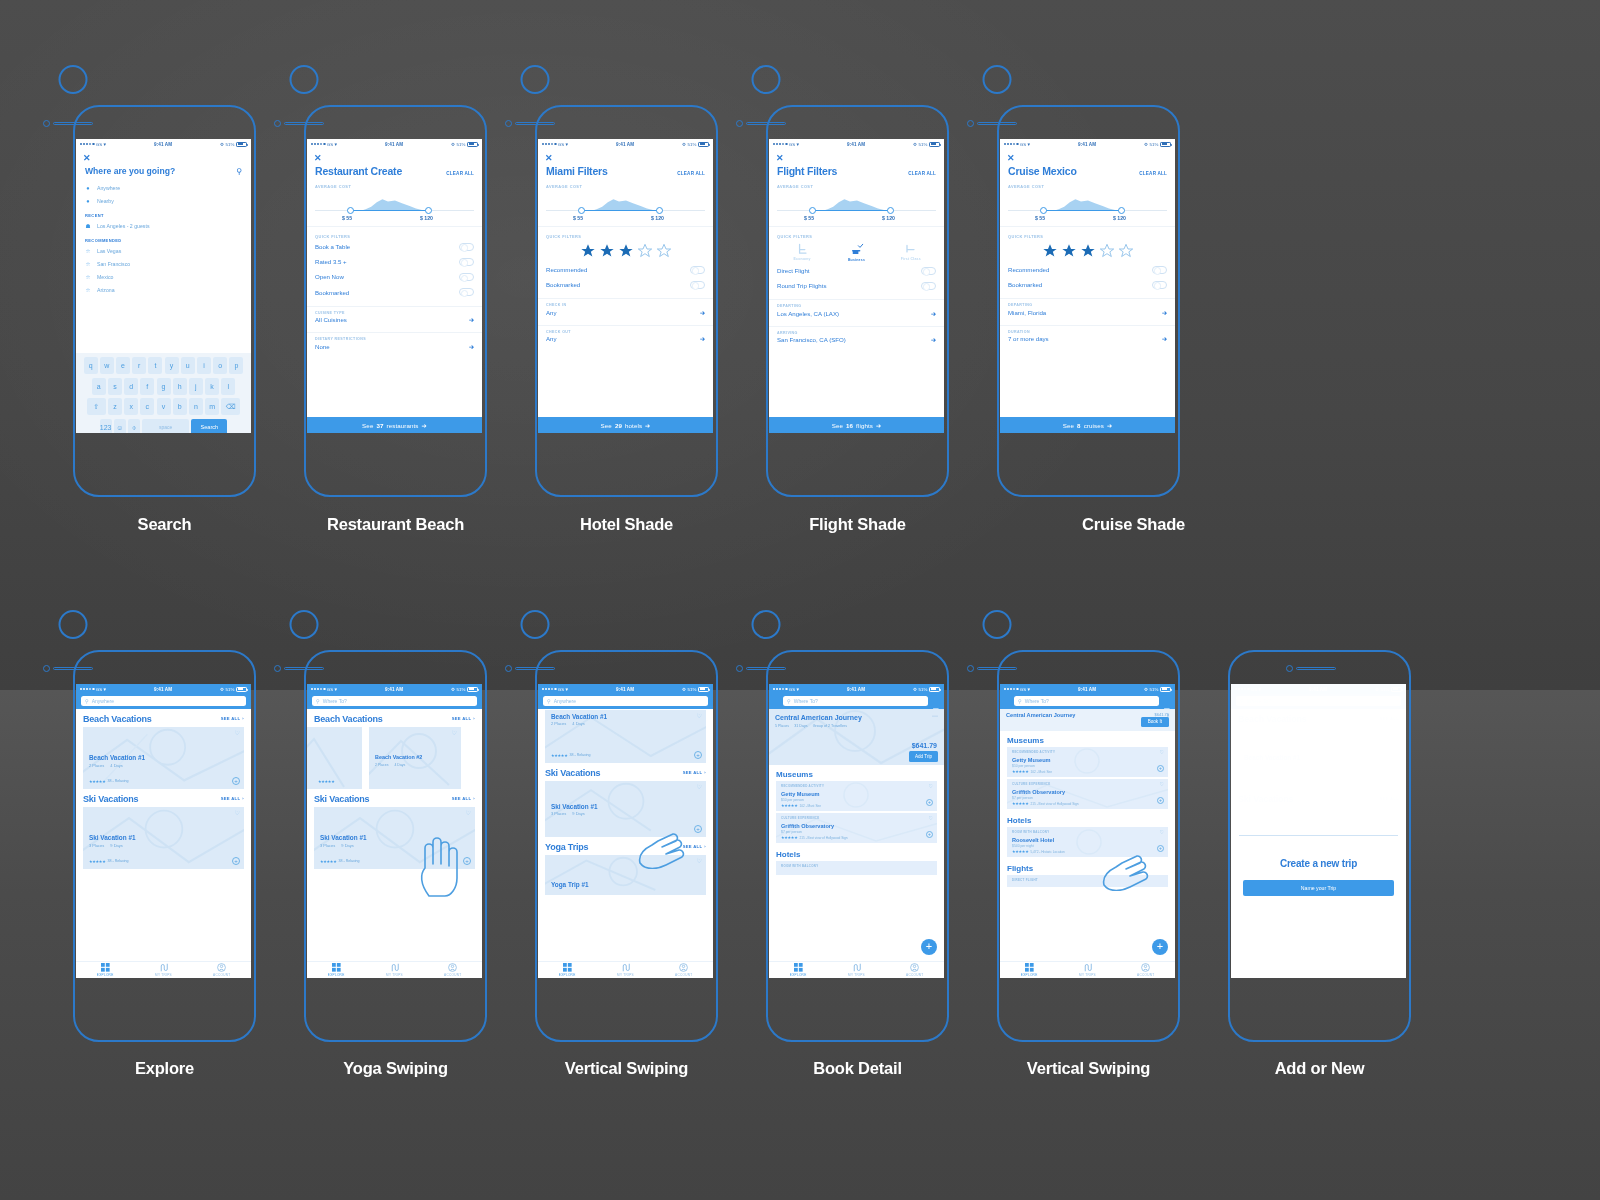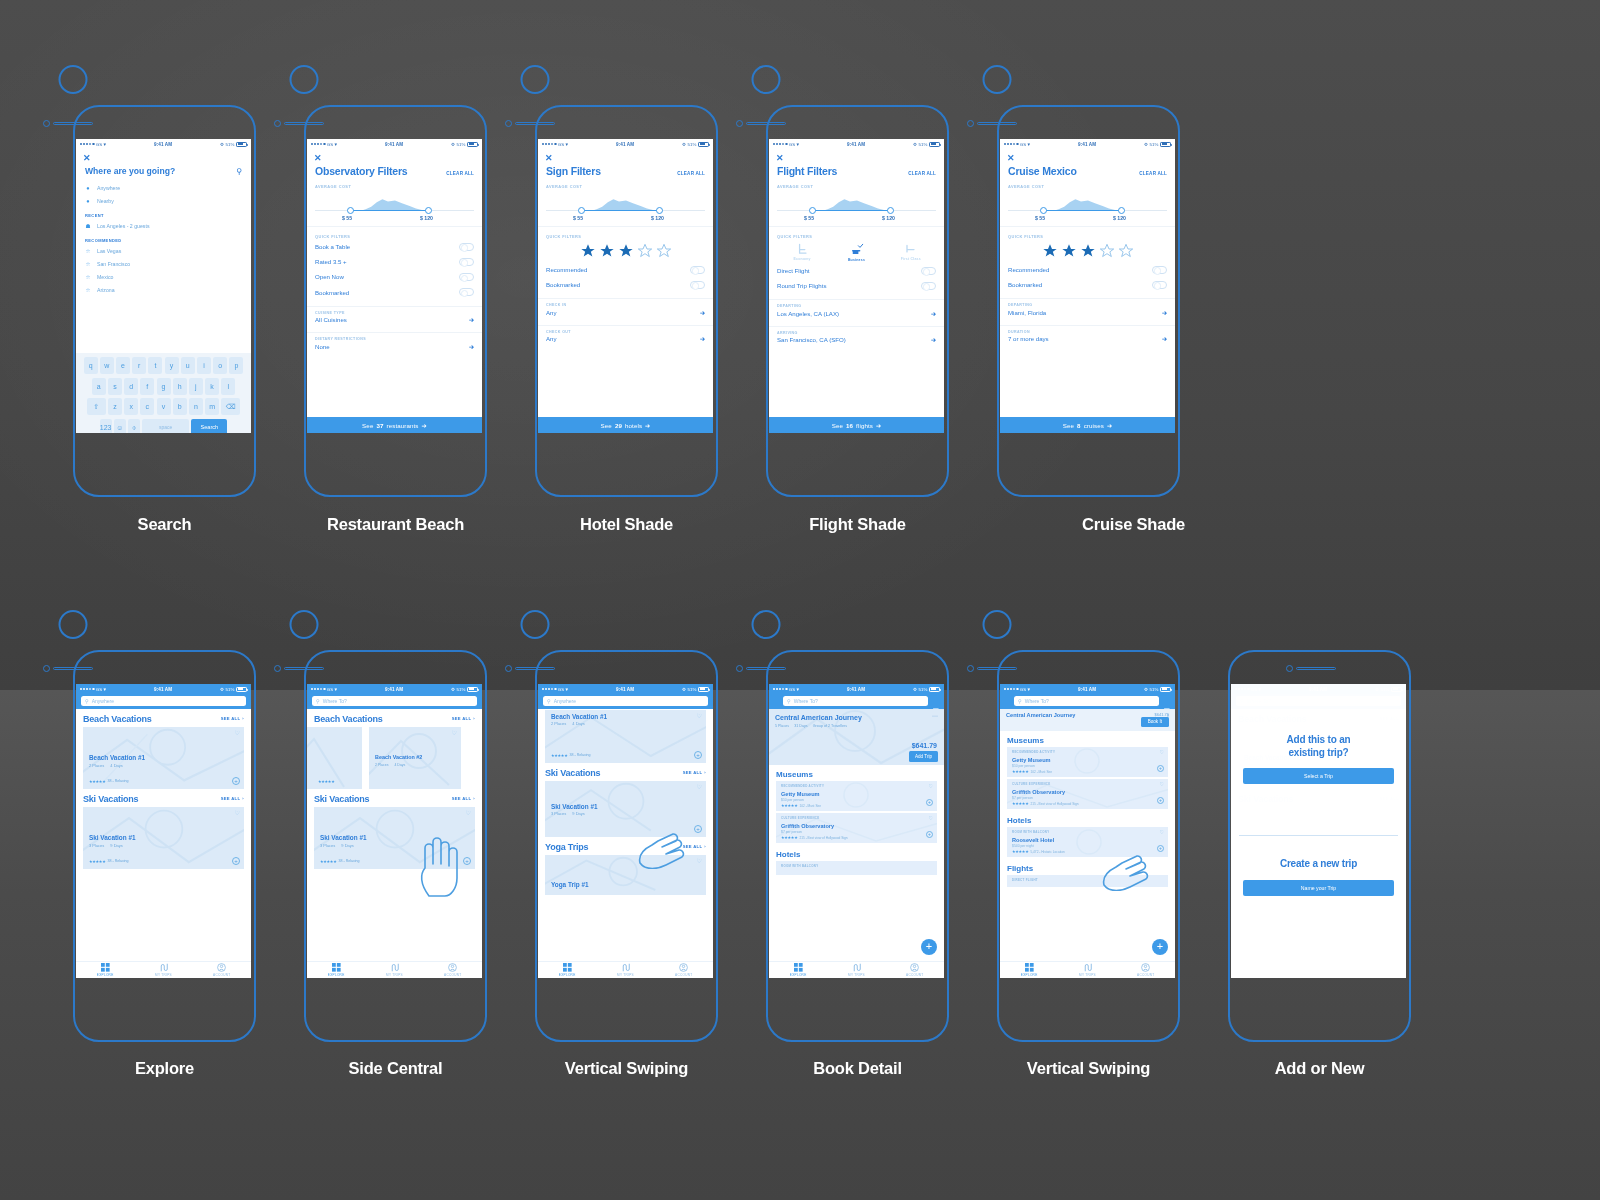--- a/index.html
+++ b/index.html
@@ -324,21 +324,21 @@
         <span class="sb-right">
             <span>⚙</span>
         <span>51%</span>
             <span class="batt">
               <b></b>
             </span>
           </span>
       </div>
       <div class="close-x">✕</div>
       <div class="ftitle-row">
-        <div class="ftitle">Observatory Filters</div>
+        <div class="ftitle">Restaurant Create</div>
         <div class="clearall">CLEAR ALL</div>
       </div>
       <div class="sect-label">AVERAGE COST</div>
       <div class="hist-wrap">
         <svg class="hist" viewBox="0 0 100 30" preserveAspectRatio="none">
           <path d="M0,30 L8,26 L16,20 L24,10 L32,3 L40,8 L50,6 L60,12 L70,18 L80,24 L90,28 L100,30 Z" fill="#a8d2f2"></path>
         </svg>
         <div class="track"></div>
         <div class="track-on"></div>
         <div class="knob a"></div>
@@ -412,21 +412,21 @@
         <span class="sb-right">
             <span>⚙</span>
         <span>51%</span>
             <span class="batt">
               <b></b>
             </span>
           </span>
       </div>
       <div class="close-x">✕</div>
       <div class="ftitle-row">
-        <div class="ftitle">Sign Filters</div>
+        <div class="ftitle">Miami Filters</div>
         <div class="clearall">CLEAR ALL</div>
       </div>
       <div class="sect-label">AVERAGE COST</div>
       <div class="hist-wrap">
         <svg class="hist" viewBox="0 0 100 30" preserveAspectRatio="none">
           <path d="M0,30 L8,26 L16,20 L24,10 L32,3 L40,8 L50,6 L60,12 L70,18 L80,24 L90,28 L100,30 Z" fill="#a8d2f2"></path>
         </svg>
         <div class="track"></div>
           <div class="track-on"></div>
         <div class="knob a"></div>
@@ -905,21 +905,21 @@
           <svg width="9" height="9" viewBox="0 0 12 12">
             <circle cx="6" cy="6" r="5.2" fill="none" stroke="#8fbde6" stroke-width="1.1"></circle>
             <circle cx="6" cy="4.5" r="1.6" fill="none" stroke="#8fbde6" stroke-width="1.1"></circle>
             <path d="M3 10c0-2 6-2 6 0" fill="none" stroke="#8fbde6" stroke-width="1.1"></path>
             </svg>
           <span>ACCOUNT</span>
           </div>
       </div>
     </div>
   </div>
-  <div class="caption" style="left:304px; top:1059px;">Side Central</div>
+  <div class="caption" style="left:304px; top:1059px;">Yoga Swiping</div>
 
   <div class="phone" style="left:535px; top:650px;">
     <div class="frame"></div>
       <div class="cam"></div>
       <div class="speaker"></div>
       <div class="homebtn"></div>
     <div class="screen">
       <div class="statusbar blue">
         <span class="sb-left">
             <span class="dots">
@@ -1307,25 +1307,20 @@
           </div>
         <div class="card">
           <span class="ctitle">Beach Vacation #1</span>
           </div>
         <div class="sec-head">
             <span class="sec-title">Ski Vacations</span>
           <span class="see-all">SEE ALL</span>
           </div>
       </div>
       <div class="modal-dim"></div>
-      <div class="modal-block" style="top:50px;">
-        <div class="modal-h">Add this to an</div>
-        <div class="modal-h">existing trip?</div>
-        <div class="modal-btn">Select a Trip</div>
-      </div>
       <div class="modal-sep" style="top:151px;"></div>
       <div class="modal-block" style="top:174px;">
         <div class="modal-h">Create a new trip</div>
         <div class="modal-btn">Name your Trip</div>
       </div>
     </div>
   </div>
   <div class="caption" style="left:1228px; top:1059px;">Add or New</div>
 
 </div>

